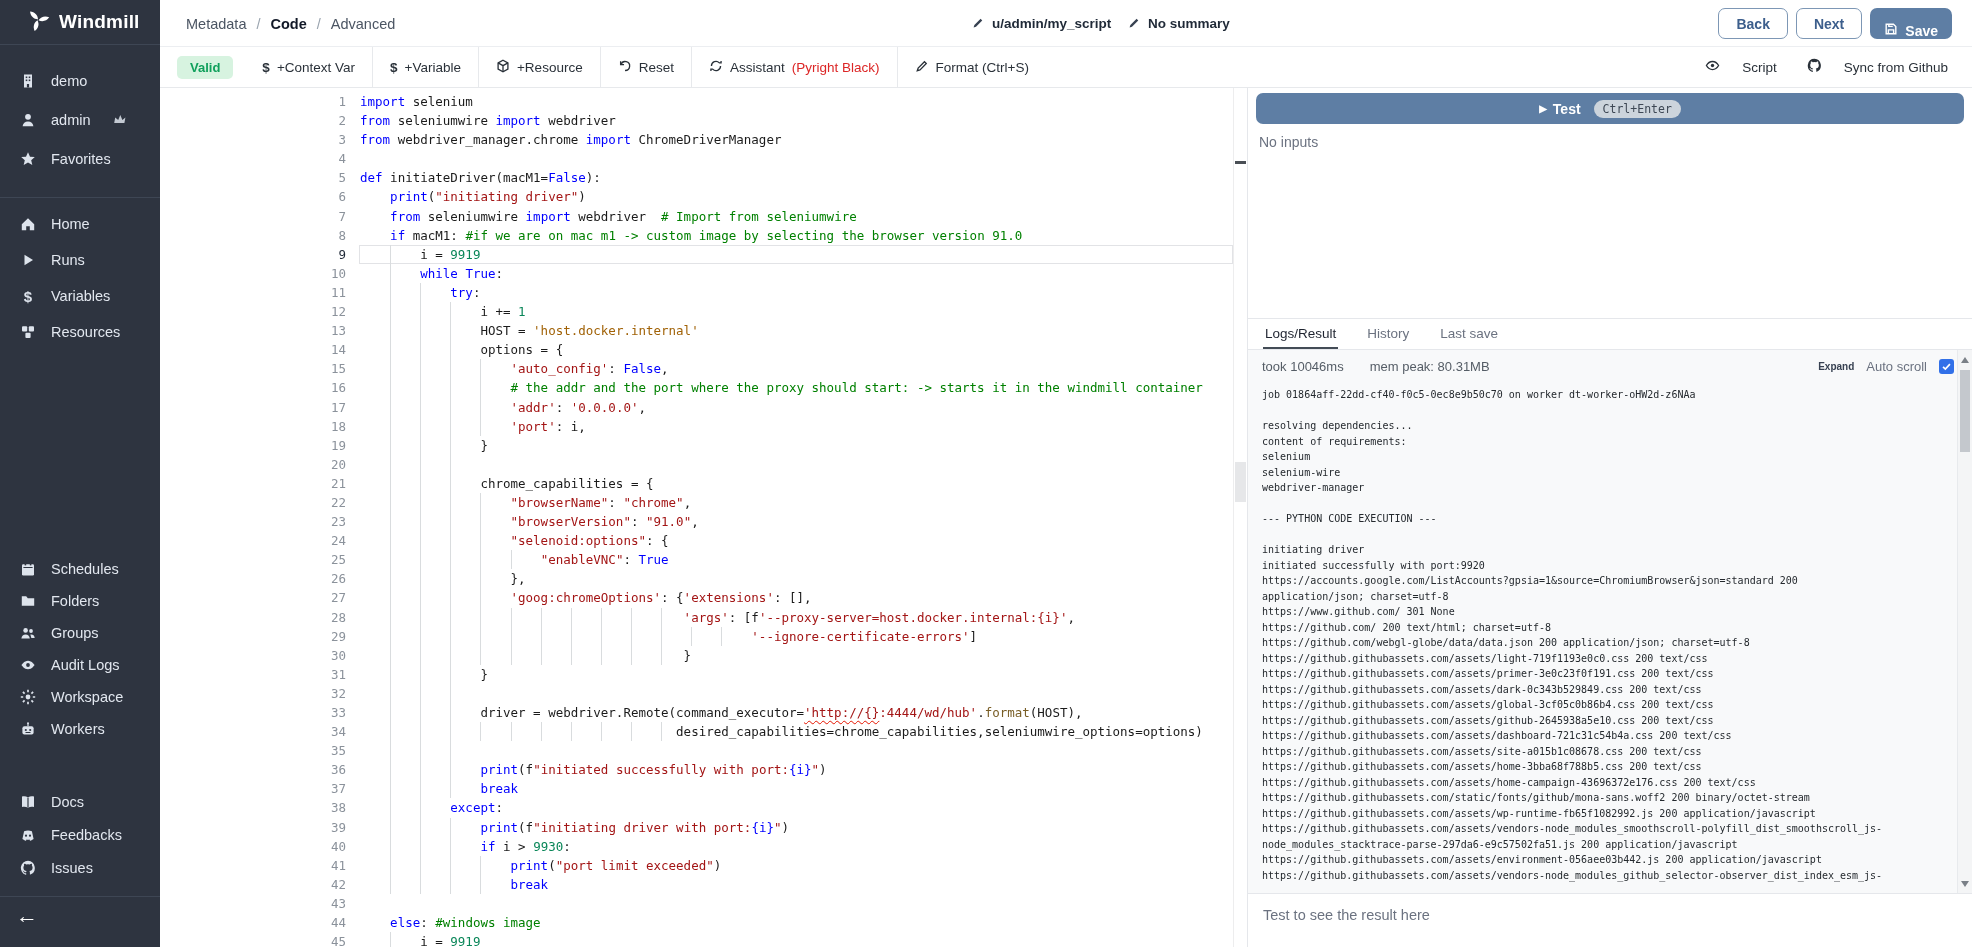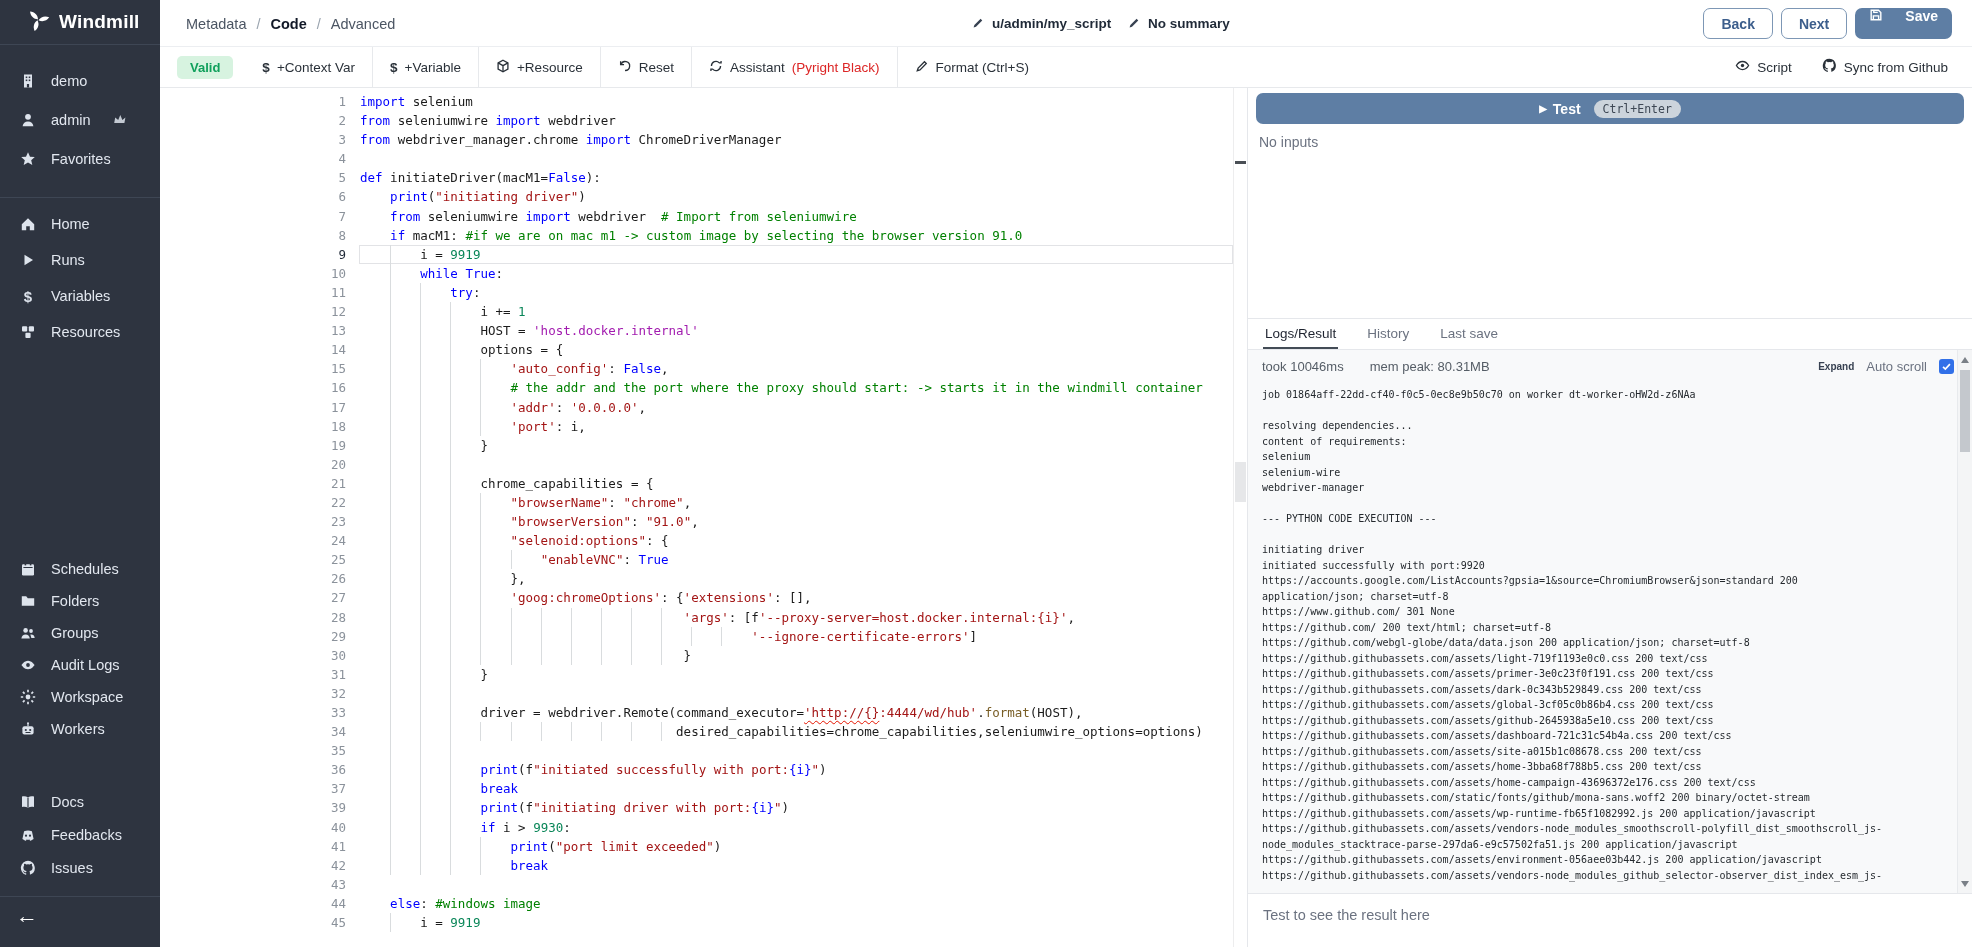--- a/index.html
+++ b/index.html
@@ -33,36 +33,36 @@
   .bc-item.active { color:#111827; font-weight:bold; }
   .bc-sep { color:#9aa4af; }
   .hdr-edit { position:absolute; top:0; height:47px; display:flex; align-items:center; gap:7px;
     font-size:13.5px; font-weight:600; color:#1f2937; cursor:pointer; }
   .hdr-edit svg { width:13px; height:13px; }
   .hdr-right { position:absolute; right:20px; top:8px; display:flex; gap:8px; }
   .btn-outline { height:31px; padding:0 17px; border:1px solid #7d97b5; border-radius:7px;
     background:#fff; color:#3c5e8c; font-weight:bold; font-size:14px; cursor:pointer;
     font-family:"Liberation Sans",sans-serif; }
   .btn-fill { height:31px; padding:0 14px; border:none; border-radius:7px; background:var(--accent,#5e7ea4);
-    color:#fff; font-weight:bold; font-size:14px; display:flex; align-items:flex-start; gap:22px; cursor:pointer;
+    color:#fff; font-weight:bold; font-size:14px; display:flex; align-items:flex-end; gap:7px; cursor:pointer;
     font-family:"Liberation Sans",sans-serif; }
   .btn-fill svg { width:14px; height:14px; }
 
   .toolbar { position:relative; height:41px; border-bottom:1px solid #e7e9ec; background:#fff;
     display:flex; align-items:center; }
   .valid-badge { margin-left:17px; background:var(--valid-bg,#d7f3e0); color:var(--valid-text,#10a05c);
     font-size:13px; font-weight:600; padding:4px 13px; border-radius:5px; }
   .tb-btns { display:flex; height:100%; margin-left:12px; }
   .tb-btn { display:flex; align-items:center; gap:7px; padding:0 17px; font-size:13.5px; color:#2a3139;
     cursor:pointer; background:none; border:none; height:100%; font-family:"Liberation Sans",sans-serif; }
   .tb-btn + .tb-btn { border-left:1px solid #e7e9ec; }
   .tb-btn svg { width:14px; height:14px; }
   .tb-red { color:var(--warn,#dc2626); }
   .tb-right { position:absolute; right:24px; display:flex; gap:30px; }
-  .tb-link { display:flex; align-items:center; gap:7px; font-size:13.5px; color:#2a3139; cursor:pointer; }
+  .tb-link { display:flex; align-items:center; gap:22px; font-size:13.5px; color:#2a3139; cursor:pointer; }
   .tb-link svg { width:15px; height:15px; }
 
   .content { position:absolute; top:88px; left:0; right:0; bottom:0; display:flex; }
 
   
   .editor-wrap { position:relative; width:1087px; height:100%; overflow:hidden; background:#fff; }
   .editor { position:absolute; left:0; top:0; right:14px; bottom:0; padding-top:4px;
     font-family:"DejaVu Sans Mono", monospace; font-size:12.5px; }
   .code-line { position:relative; height:19.1px; line-height:19.1px; white-space:pre; padding-left:200px; }
   .lnum { position:absolute; left:0; top:0; width:186px; text-align:right; color:#8b929b; cursor:pointer; }
@@ -395,21 +395,21 @@
           <div class="code-line"><span class="lnum">3</span><span style="color: rgb(0, 0, 255);">from</span><span style="color: rgb(27, 27, 27);"> webdriver_manager.chrome </span><span style="color: rgb(0, 0, 255);">import</span><span style="color: rgb(27, 27, 27);"> ChromeDriverManager</span></div>
           <div class="code-line"><span class="lnum">4</span></div>
           <div class="code-line"><span class="lnum">5</span><span style="color: rgb(0, 0, 255);">def</span><span style="color: rgb(27, 27, 27);"> initiateDriver(macM1=</span><span style="color: rgb(0, 0, 255);">False</span><span style="color: rgb(27, 27, 27);">):</span></div>
           <div class="code-line"><span class="lnum">6</span><span style="color: rgb(27, 27, 27);">    </span><span style="color: rgb(0, 0, 255);">print</span><span style="color: rgb(27, 27, 27);">(</span><span style="color: rgb(163, 21, 21);">"initiating driver"</span><span style="color: rgb(27, 27, 27);">)</span></div>
           <div class="code-line"><span class="lnum">7</span><span style="color: rgb(27, 27, 27);">    </span><span style="color: rgb(0, 0, 255);">from</span><span style="color: rgb(27, 27, 27);"> seleniumwire </span><span style="color: rgb(0, 0, 255);">import</span><span style="color: rgb(27, 27, 27);"> webdriver  </span><span style="color: rgb(0, 128, 0);"># Import from seleniumwire</span></div>
           <div class="code-line"><span class="lnum">8</span><span style="color: rgb(27, 27, 27);">    </span><span style="color: rgb(0, 0, 255);">if</span><span style="color: rgb(27, 27, 27);"> macM1: </span><span style="color: rgb(0, 128, 0);">#if we are on mac m1 -&gt; custom image by selecting the browser version 91.0</span></div>
           <div class="code-line cur"><div class="curbox"></div><i class="ig" style="left: calc(4ch + 200px);"></i><span class="lnum">9</span><span style="color: rgb(27, 27, 27);">        i = </span><span style="color: rgb(9, 134, 88);">9919</span></div>
           <div class="code-line"><i class="ig" style="left: calc(4ch + 200px);"></i><span class="lnum">10</span><span style="color: rgb(27, 27, 27);">        </span><span style="color: rgb(0, 0, 255);">while</span><span style="color: rgb(27, 27, 27);"> </span><span style="color: rgb(0, 0, 255);">True</span><span style="color: rgb(27, 27, 27);">:</span></div>
           <div class="code-line"><i class="ig" style="left: calc(4ch + 200px);"></i><i class="ig" style="left: calc(8ch + 200px);"></i><span class="lnum">11</span><span style="color: rgb(27, 27, 27);">            </span><span style="color: rgb(0, 0, 255);">try</span><span style="color: rgb(27, 27, 27);">:</span></div>
           <div class="code-line"><i class="ig" style="left: calc(4ch + 200px);"></i><i class="ig" style="left: calc(8ch + 200px);"></i><i class="ig" style="left: calc(12ch + 200px);"></i><span class="lnum">12</span><span style="color: rgb(27, 27, 27);">                i += </span><span style="color: rgb(9, 134, 88);">1</span></div>
-          <div class="code-line"><i class="ig" style="left: calc(4ch + 200px);"></i><i class="ig" style="left: calc(8ch + 200px);"></i><i class="ig" style="left: calc(12ch + 200px);"></i><span class="lnum">13</span><span style="color: rgb(27, 27, 27);">                HOST = </span><span style="color: #a21caf;">'host.docker.internal'</span></div>
+          <div class="code-line"><i class="ig" style="left: calc(4ch + 200px);"></i><i class="ig" style="left: calc(8ch + 200px);"></i><i class="ig" style="left: calc(12ch + 200px);"></i><span class="lnum">13</span><span style="color: rgb(27, 27, 27);">                HOST = </span><span style="color: #a16207;">'host.docker.internal'</span></div>
           <div class="code-line"><i class="ig" style="left: calc(4ch + 200px);"></i><i class="ig" style="left: calc(8ch + 200px);"></i><i class="ig" style="left: calc(12ch + 200px);"></i><span class="lnum">14</span><span style="color: rgb(27, 27, 27);">                options = {</span></div>
           <div class="code-line"><i class="ig" style="left: calc(4ch + 200px);"></i><i class="ig" style="left: calc(8ch + 200px);"></i><i class="ig" style="left: calc(12ch + 200px);"></i><i class="ig" style="left: calc(16ch + 200px);"></i><span class="lnum">15</span><span style="color: rgb(27, 27, 27);">                    </span><span style="color: rgb(163, 21, 21);">'auto_config'</span><span style="color: rgb(27, 27, 27);">: </span><span style="color: rgb(0, 0, 255);">False</span><span style="color: rgb(27, 27, 27);">,</span></div>
           <div class="code-line"><i class="ig" style="left: calc(4ch + 200px);"></i><i class="ig" style="left: calc(8ch + 200px);"></i><i class="ig" style="left: calc(12ch + 200px);"></i><i class="ig" style="left: calc(16ch + 200px);"></i><span class="lnum">16</span><span style="color: rgb(27, 27, 27);">                    </span><span style="color: rgb(0, 128, 0);"># the addr and the port where the proxy should start: -&gt; starts it in the windmill container</span></div>
           <div class="code-line"><i class="ig" style="left: calc(4ch + 200px);"></i><i class="ig" style="left: calc(8ch + 200px);"></i><i class="ig" style="left: calc(12ch + 200px);"></i><i class="ig" style="left: calc(16ch + 200px);"></i><span class="lnum">17</span><span style="color: rgb(27, 27, 27);">                    </span><span style="color: rgb(163, 21, 21);">'addr'</span><span style="color: rgb(27, 27, 27);">: </span><span style="color: rgb(163, 21, 21);">'0.0.0.0'</span><span style="color: rgb(27, 27, 27);">,</span></div>
           <div class="code-line"><i class="ig" style="left: calc(4ch + 200px);"></i><i class="ig" style="left: calc(8ch + 200px);"></i><i class="ig" style="left: calc(12ch + 200px);"></i><i class="ig" style="left: calc(16ch + 200px);"></i><span class="lnum">18</span><span style="color: rgb(27, 27, 27);">                    </span><span style="color: rgb(163, 21, 21);">'port'</span><span style="color: rgb(27, 27, 27);">: i,</span></div>
           <div class="code-line"><i class="ig" style="left: calc(4ch + 200px);"></i><i class="ig" style="left: calc(8ch + 200px);"></i><i class="ig" style="left: calc(12ch + 200px);"></i><span class="lnum">19</span><span style="color: rgb(27, 27, 27);">                }</span></div>
           <div class="code-line"><i class="ig" style="left: calc(4ch + 200px);"></i><i class="ig" style="left: calc(8ch + 200px);"></i><i class="ig" style="left: calc(12ch + 200px);"></i><span class="lnum">20</span></div>
           <div class="code-line"><i class="ig" style="left: calc(4ch + 200px);"></i><i class="ig" style="left: calc(8ch + 200px);"></i><i class="ig" style="left: calc(12ch + 200px);"></i><span class="lnum">21</span><span style="color: rgb(27, 27, 27);">                chrome_capabilities = {</span></div>
           <div class="code-line"><i class="ig" style="left: calc(4ch + 200px);"></i><i class="ig" style="left: calc(8ch + 200px);"></i><i class="ig" style="left: calc(12ch + 200px);"></i><i class="ig" style="left: calc(16ch + 200px);"></i><span class="lnum">22</span><span style="color: rgb(27, 27, 27);">                    </span><span style="color: rgb(163, 21, 21);">"browserName"</span><span style="color: rgb(27, 27, 27);">: </span><span style="color: rgb(163, 21, 21);">"chrome"</span><span style="color: rgb(27, 27, 27);">,</span></div>
           <div class="code-line"><i class="ig" style="left: calc(4ch + 200px);"></i><i class="ig" style="left: calc(8ch + 200px);"></i><i class="ig" style="left: calc(12ch + 200px);"></i><i class="ig" style="left: calc(16ch + 200px);"></i><span class="lnum">23</span><span style="color: rgb(27, 27, 27);">                    </span><span style="color: rgb(163, 21, 21);">"browserVersion"</span><span style="color: rgb(27, 27, 27);">: </span><span style="color: rgb(163, 21, 21);">"91.0"</span><span style="color: rgb(27, 27, 27);">,</span></div>
@@ -420,20 +420,21 @@
           <div class="code-line"><i class="ig" style="left: calc(4ch + 200px);"></i><i class="ig" style="left: calc(8ch + 200px);"></i><i class="ig" style="left: calc(12ch + 200px);"></i><i class="ig" style="left: calc(16ch + 200px);"></i><i class="ig" style="left: calc(20ch + 200px);"></i><i class="ig" style="left: calc(24ch + 200px);"></i><i class="ig" style="left: calc(28ch + 200px);"></i><i class="ig" style="left: calc(32ch + 200px);"></i><i class="ig" style="left: calc(36ch + 200px);"></i><i class="ig" style="left: calc(40ch + 200px);"></i><span class="lnum">28</span><span style="color: rgb(27, 27, 27);">                                           </span><span style="color: rgb(163, 21, 21);">'args'</span><span style="color: rgb(27, 27, 27);">: [f</span><span style="color: rgb(163, 21, 21);">'--proxy-server=host.docker.internal:{i}'</span><span style="color: rgb(27, 27, 27);">,</span></div>
           <div class="code-line"><i class="ig" style="left: calc(4ch + 200px);"></i><i class="ig" style="left: calc(8ch + 200px);"></i><i class="ig" style="left: calc(12ch + 200px);"></i><i class="ig" style="left: calc(16ch + 200px);"></i><i class="ig" style="left: calc(20ch + 200px);"></i><i class="ig" style="left: calc(24ch + 200px);"></i><i class="ig" style="left: calc(28ch + 200px);"></i><i class="ig" style="left: calc(32ch + 200px);"></i><i class="ig" style="left: calc(36ch + 200px);"></i><i class="ig" style="left: calc(40ch + 200px);"></i><i class="ig" style="left: calc(44ch + 200px);"></i><i class="ig" style="left: calc(48ch + 200px);"></i><span class="lnum">29</span><span style="color: rgb(27, 27, 27);">                                                    </span><span style="color: rgb(163, 21, 21);">'--ignore-certificate-errors'</span><span style="color: rgb(27, 27, 27);">]</span></div>
           <div class="code-line"><i class="ig" style="left: calc(4ch + 200px);"></i><i class="ig" style="left: calc(8ch + 200px);"></i><i class="ig" style="left: calc(12ch + 200px);"></i><i class="ig" style="left: calc(16ch + 200px);"></i><i class="ig" style="left: calc(20ch + 200px);"></i><i class="ig" style="left: calc(24ch + 200px);"></i><i class="ig" style="left: calc(28ch + 200px);"></i><i class="ig" style="left: calc(32ch + 200px);"></i><i class="ig" style="left: calc(36ch + 200px);"></i><i class="ig" style="left: calc(40ch + 200px);"></i><span class="lnum">30</span><span style="color: rgb(27, 27, 27);">                                           }</span></div>
           <div class="code-line"><i class="ig" style="left: calc(4ch + 200px);"></i><i class="ig" style="left: calc(8ch + 200px);"></i><i class="ig" style="left: calc(12ch + 200px);"></i><span class="lnum">31</span><span style="color: rgb(27, 27, 27);">                }</span></div>
           <div class="code-line"><i class="ig" style="left: calc(4ch + 200px);"></i><i class="ig" style="left: calc(8ch + 200px);"></i><i class="ig" style="left: calc(12ch + 200px);"></i><span class="lnum">32</span></div>
           <div class="code-line"><i class="ig" style="left: calc(4ch + 200px);"></i><i class="ig" style="left: calc(8ch + 200px);"></i><i class="ig" style="left: calc(12ch + 200px);"></i><span class="lnum">33</span><span style="color: rgb(27, 27, 27);">                driver = webdriver.Remote(command_executor=</span><span class="t-e" style="color: rgb(163, 21, 21);">'http://{}</span><span style="color: rgb(163, 21, 21);">:4444/wd/hub'</span><span style="color: rgb(27, 27, 27);">.</span><span style="color: rgb(121, 94, 38);">format</span><span style="color: rgb(27, 27, 27);">(HOST),</span></div>
           <div class="code-line"><i class="ig" style="left: calc(4ch + 200px);"></i><i class="ig" style="left: calc(8ch + 200px);"></i><i class="ig" style="left: calc(12ch + 200px);"></i><i class="ig" style="left: calc(16ch + 200px);"></i><i class="ig" style="left: calc(20ch + 200px);"></i><i class="ig" style="left: calc(24ch + 200px);"></i><i class="ig" style="left: calc(28ch + 200px);"></i><i class="ig" style="left: calc(32ch + 200px);"></i><i class="ig" style="left: calc(36ch + 200px);"></i><i class="ig" style="left: calc(40ch + 200px);"></i><span class="lnum">34</span><span style="color: rgb(27, 27, 27);">                                          desired_capabilities=chrome_capabilities,seleniumwire_options=options)</span></div>
           <div class="code-line"><i class="ig" style="left: calc(4ch + 200px);"></i><i class="ig" style="left: calc(8ch + 200px);"></i><i class="ig" style="left: calc(12ch + 200px);"></i><span class="lnum">35</span></div>
           <div class="code-line"><i class="ig" style="left: calc(4ch + 200px);"></i><i class="ig" style="left: calc(8ch + 200px);"></i><i class="ig" style="left: calc(12ch + 200px);"></i><span class="lnum">36</span><span style="color: rgb(27, 27, 27);">                </span><span style="color: rgb(0, 0, 255);">print</span><span style="color: rgb(27, 27, 27);">(f</span><span style="color: rgb(163, 21, 21);">"initiated successfully with port:</span><span style="color: rgb(0, 0, 255);">{i}</span><span style="color: rgb(163, 21, 21);">"</span><span style="color: rgb(27, 27, 27);">)</span></div>
           <div class="code-line"><i class="ig" style="left: calc(4ch + 200px);"></i><i class="ig" style="left: calc(8ch + 200px);"></i><i class="ig" style="left: calc(12ch + 200px);"></i><span class="lnum">37</span><span style="color: rgb(27, 27, 27);">                </span><span style="color: rgb(0, 0, 255);">break</span></div>
+          <div class="code-line"><i class="ig" style="left: calc(4ch + 200px);"></i><i class="ig" style="left: calc(8ch + 200px);"></i><span class="lnum">38</span><span style="color: rgb(27, 27, 27);">            </span><span style="color: rgb(0, 0, 255);">except</span><span style="color: rgb(27, 27, 27);">:</span></div>
           <div class="code-line"><i class="ig" style="left: calc(4ch + 200px);"></i><i class="ig" style="left: calc(8ch + 200px);"></i><i class="ig" style="left: calc(12ch + 200px);"></i><span class="lnum">39</span><span style="color: rgb(27, 27, 27);">                </span><span style="color: rgb(0, 0, 255);">print</span><span style="color: rgb(27, 27, 27);">(f</span><span style="color: rgb(163, 21, 21);">"initiating driver with port:</span><span style="color: rgb(0, 0, 255);">{i}</span><span style="color: rgb(163, 21, 21);">"</span><span style="color: rgb(27, 27, 27);">)</span></div>
           <div class="code-line"><i class="ig" style="left: calc(4ch + 200px);"></i><i class="ig" style="left: calc(8ch + 200px);"></i><i class="ig" style="left: calc(12ch + 200px);"></i><span class="lnum">40</span><span style="color: rgb(27, 27, 27);">                </span><span style="color: rgb(0, 0, 255);">if</span><span style="color: rgb(27, 27, 27);"> i &gt; </span><span style="color: rgb(9, 134, 88);">9930</span><span style="color: rgb(27, 27, 27);">:</span></div>
           <div class="code-line"><i class="ig" style="left: calc(4ch + 200px);"></i><i class="ig" style="left: calc(8ch + 200px);"></i><i class="ig" style="left: calc(12ch + 200px);"></i><i class="ig" style="left: calc(16ch + 200px);"></i><span class="lnum">41</span><span style="color: rgb(27, 27, 27);">                    </span><span style="color: rgb(0, 0, 255);">print</span><span style="color: rgb(27, 27, 27);">(</span><span style="color: rgb(163, 21, 21);">"port limit exceeded"</span><span style="color: rgb(27, 27, 27);">)</span></div>
           <div class="code-line"><i class="ig" style="left: calc(4ch + 200px);"></i><i class="ig" style="left: calc(8ch + 200px);"></i><i class="ig" style="left: calc(12ch + 200px);"></i><i class="ig" style="left: calc(16ch + 200px);"></i><span class="lnum">42</span><span style="color: rgb(27, 27, 27);">                    </span><span style="color: rgb(0, 0, 255);">break</span></div>
           <div class="code-line"><span class="lnum">43</span></div>
           <div class="code-line"><span class="lnum">44</span><span style="color: rgb(27, 27, 27);">    </span><span style="color: rgb(0, 0, 255);">else</span><span style="color: rgb(27, 27, 27);">: </span><span style="color: rgb(0, 128, 0);">#windows image</span></div>
           <div class="code-line"><i class="ig" style="left: calc(4ch + 200px);"></i><span class="lnum">45</span><span style="color: rgb(27, 27, 27);">        i = </span><span style="color: rgb(9, 134, 88);">9919</span></div>
         </div>
       <div class="lane">
         <div class="lane-mark"></div>

